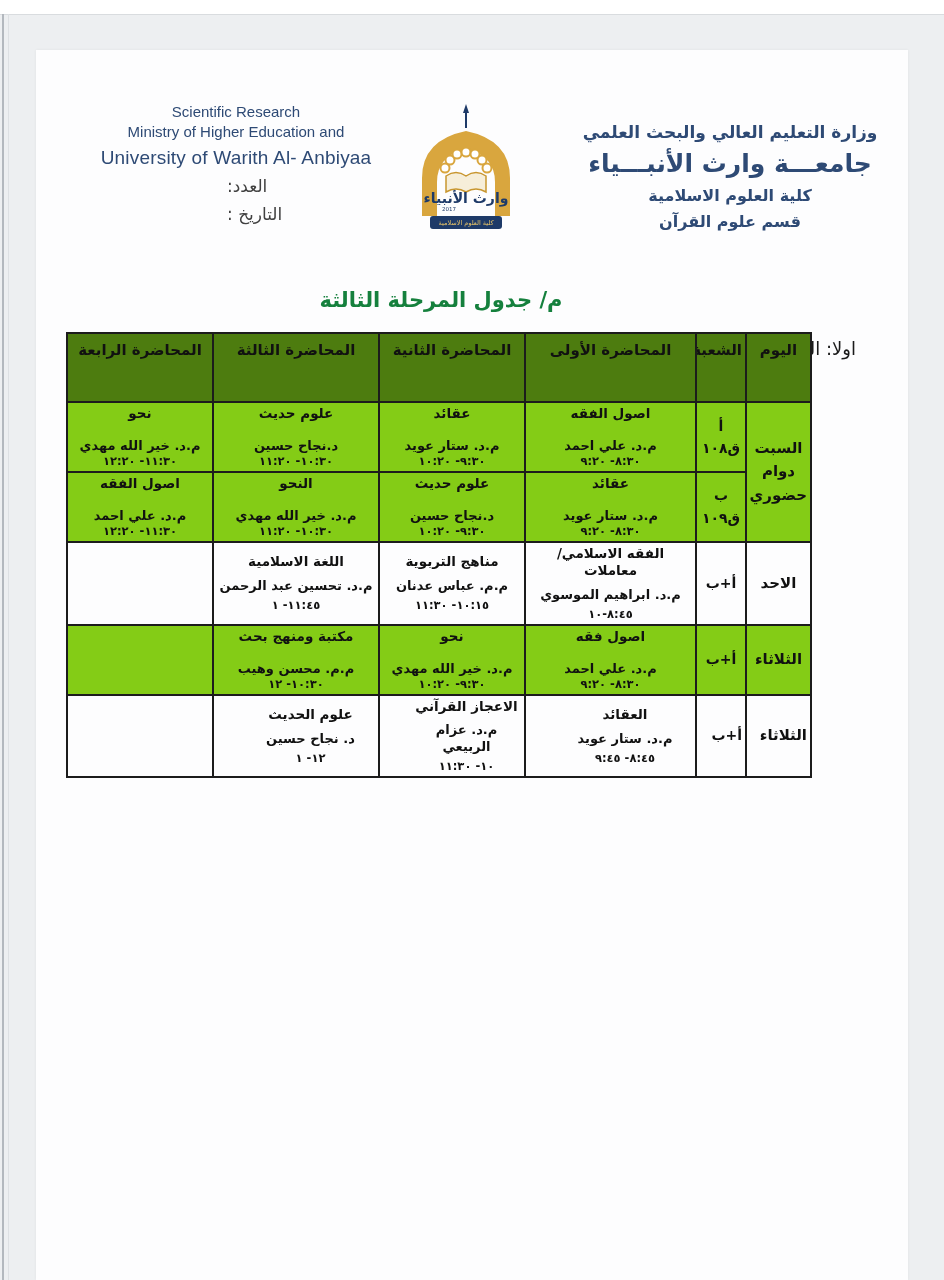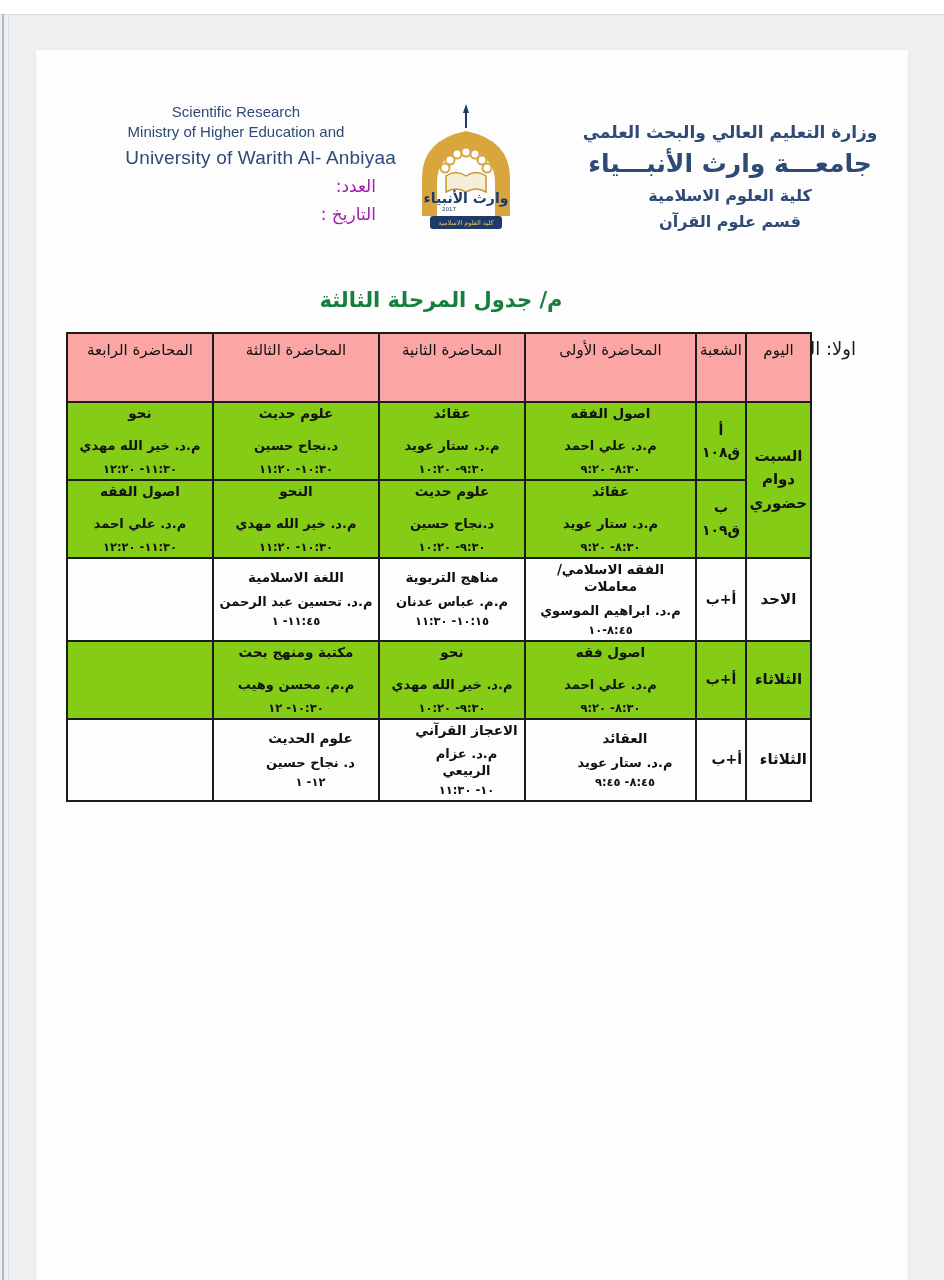--- a/index.html
+++ b/index.html
@@ -13,22 +13,22 @@
   .scan-edge-line2{position:absolute;left:8px;top:14px;bottom:0;width:1px;background:#dde0e3;}
   .page{
     position:absolute;left:36px;top:50px;width:872px;height:1230px;
     background:#fdfdfe;box-shadow:0 0 3px rgba(0,0,0,0.06);
   }
 
   
   .hdr-en{position:absolute;left:40px;top:52px;width:320px;text-align:center;
     font-family:"Liberation Sans","DejaVu Sans",sans-serif;color:#2e4a75;}
   .hdr-en .l1{font-size:15px;line-height:20px;}
-  .hdr-en .l2{font-size:19px;line-height:26px;margin-top:3px;letter-spacing:.2px;text-align:right;}
-  .hdr-nums{position:absolute;left:180px;top:122px;width:160px;text-align:right;color:#a21caf;}
+  .hdr-en .l2{font-size:19px;line-height:26px;margin-top:3px;letter-spacing:.2px;}
+  .hdr-nums{position:absolute;left:191px;top:122px;width:160px;text-align:left;color:#404040;}
   .hdr-nums div{font-size:17px;line-height:28px;direction:rtl;}
 
   .logo-wrap{position:absolute;left:369px;top:52px;width:122px;height:132px;}
 
   .hdr-ar{position:absolute;left:514px;top:46px;width:360px;text-align:center;color:#2e4a75;direction:rtl;margin-top:23px;}
   .hdr-ar .a1{font-size:17px;font-weight:bold;line-height:26px;}
   .hdr-ar .a2{font-size:25px;font-weight:bold;line-height:38px;}
   .hdr-ar .a3{font-size:16px;font-weight:bold;line-height:26px;}
   .hdr-ar .a4{font-size:16px;font-weight:bold;line-height:26px;}
 
@@ -40,28 +40,28 @@
   
   table.sched{
     position:absolute;left:30px;top:282px;width:744px;direction:rtl;
     border-collapse:collapse;table-layout:fixed;color:#111;
   }
   table.sched th,table.sched td{
     border:2px solid #1c1c1c;padding:2px 3px;vertical-align:middle;
     text-align:center;overflow:hidden;
   }
   table.sched thead th{height:58px;vertical-align:top;padding-top:7px;
-    font-size:15px;font-weight:normal;background:#fca5a5;text-align:center;}
+    font-size:15px;font-weight:bold;background:#4d7c0f;text-align:center;}
   tr.shade td{background:#84cc16;}
   tr.plain td{background:#fdfdfe;}
   .day-cell{font-size:15px;font-weight:bold;white-space:pre-line;line-height:1.55;}
   .sec-cell{font-size:14px;font-weight:bold;white-space:pre-line;line-height:1.6;}
   .lec .course{font-size:13.5px;font-weight:bold;line-height:1.25;}
   .lec .teacher{font-size:13px;font-weight:bold;line-height:1.25;margin-top:16px;}
-  .lec .time{font-size:11.5px;font-weight:bold;line-height:1.2;margin-top:9px;}
+  .lec .time{font-size:11.5px;font-weight:bold;line-height:1.2;margin-top:1px;}
   tr.spaced .teacher{margin-top:8px;}
   tr.spaced .time{margin-top:5px;}
   tr.r1 td{height:59px;} tr.r2 td{height:57px;} tr.r3 td{height:62px;}
   tr.r4 td{height:59px;} tr.r5 td{height:65px;padding-left:32px;}
 </style>
 </head>
 <body>
 
 <div class="scan-area"></div>
 <div class="scan-edge-line"></div>

